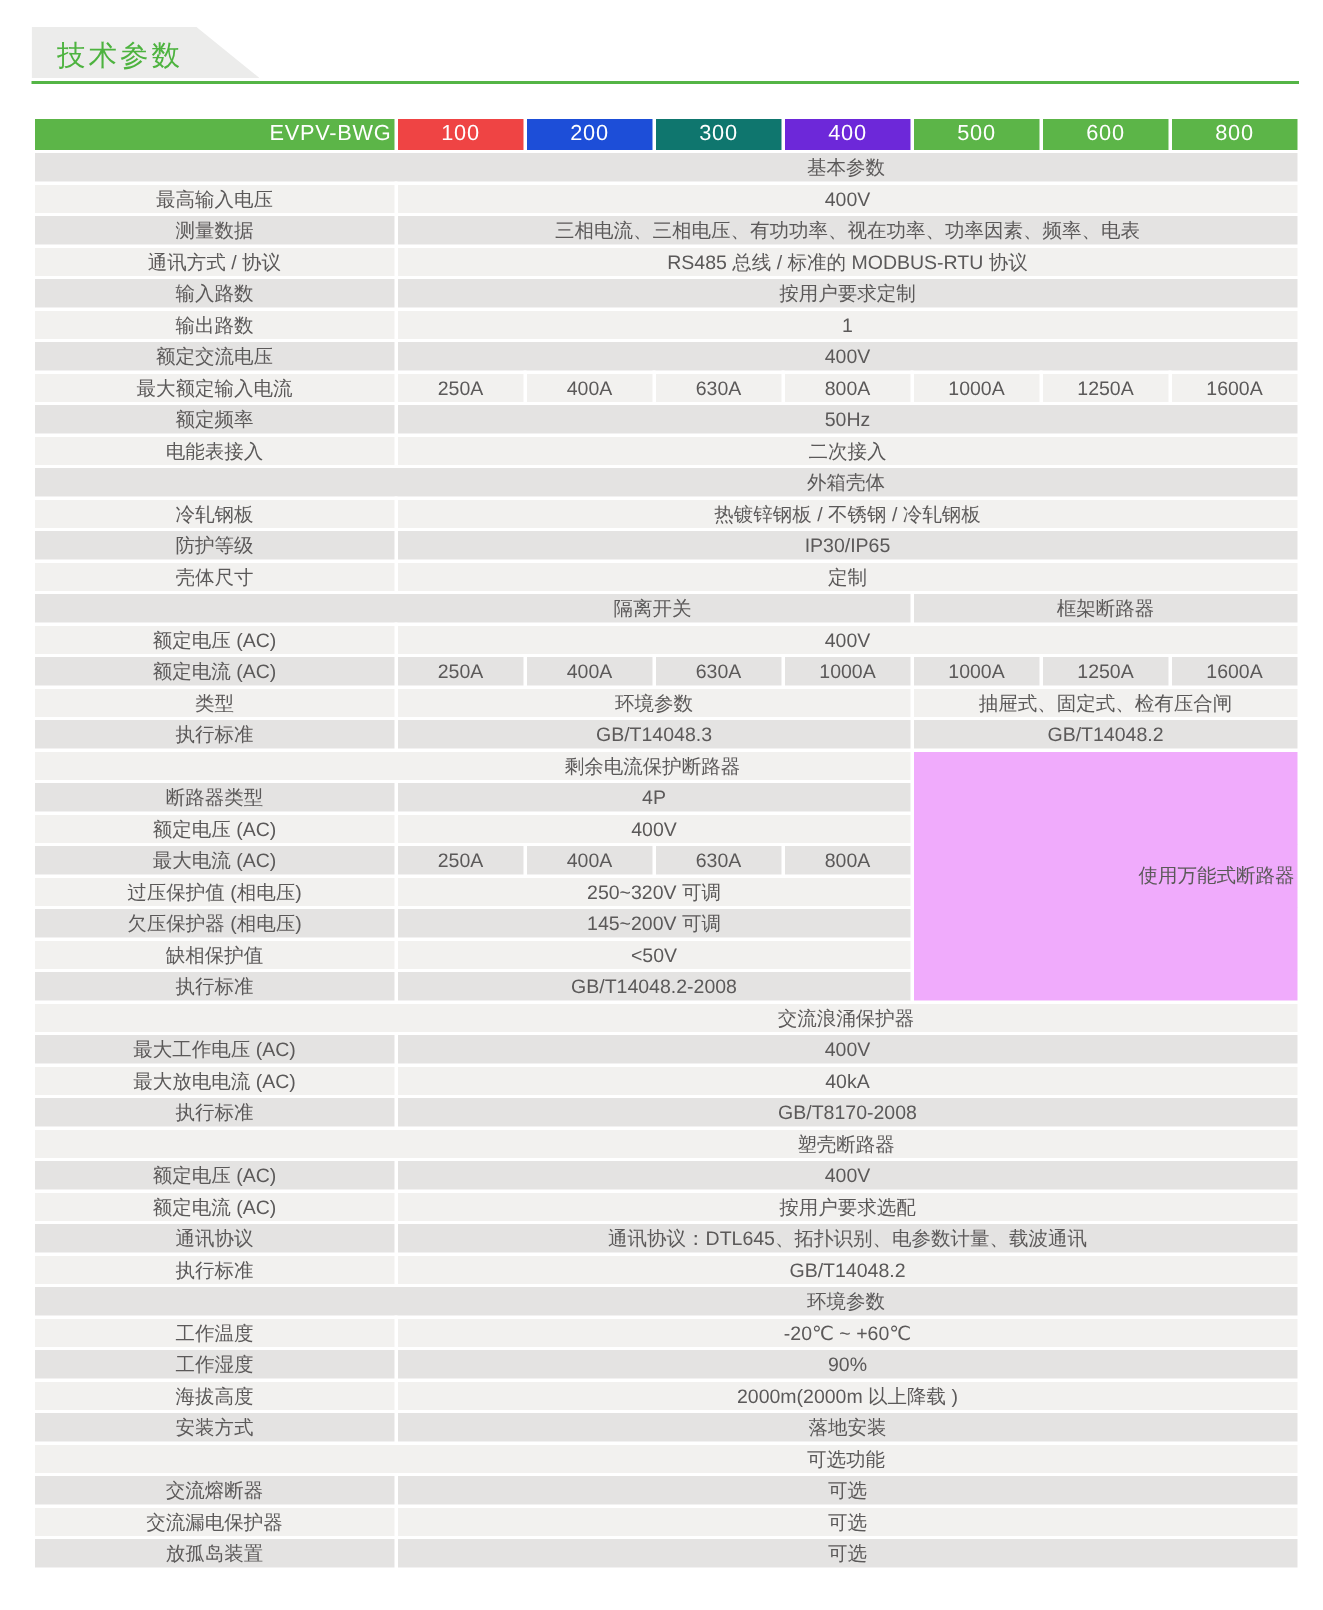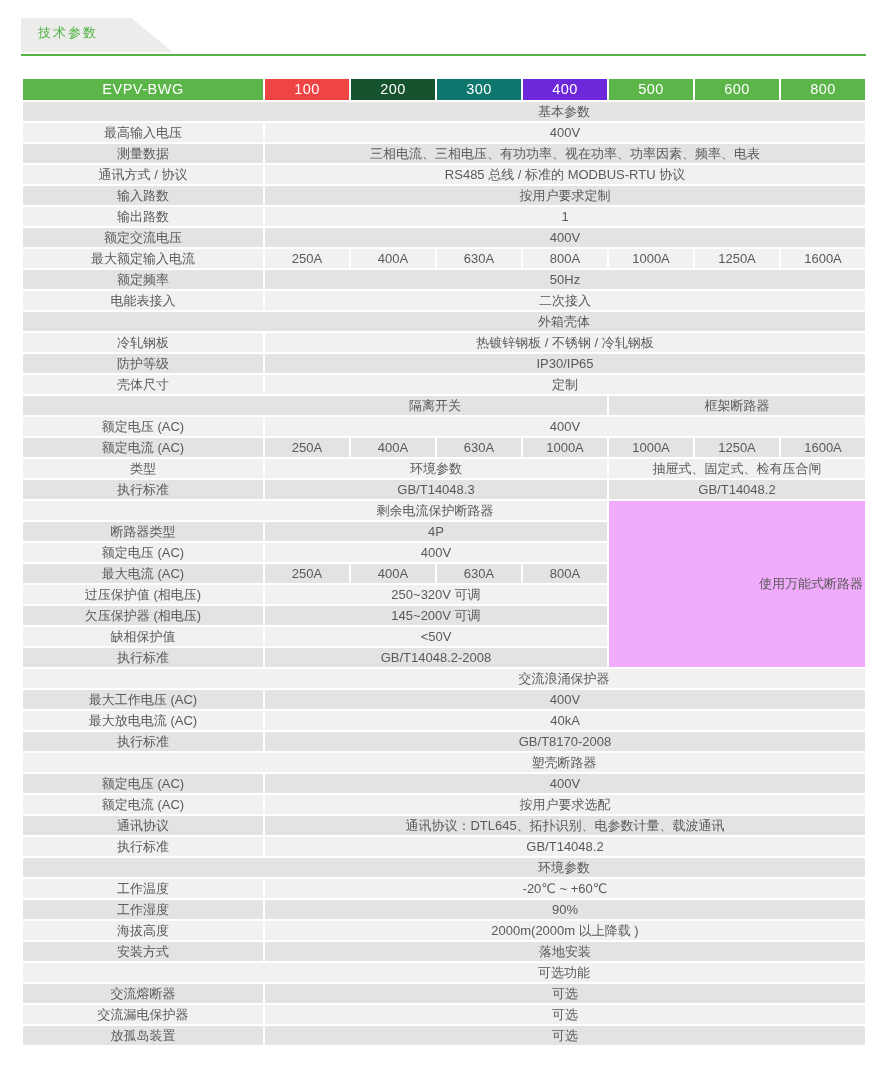--- a/index.html
+++ b/index.html
@@ -3,21 +3,21 @@
 <meta charset="utf-8">
 <style>
   html,body{margin:0;padding:0;background:#ffffff;}
   body{width:882px;height:1073px;font-family:"Liberation Sans","DejaVu Sans",sans-serif;overflow:hidden;}
   .content{padding:18px 16px 0 21px;}
 
   
   .title-wrap{position:relative;height:34px;}
   .title-bg{position:absolute;left:0;top:0;width:152px;height:34px;background:#ececeb;
     clip-path:polygon(0 0,110px 0,152px 34px,0 34px);}
-  .title-text{position:absolute;left:17px;top:6px;font-size:13px;color:#4db33f;letter-spacing:2px;}
+  .title-text{position:absolute;left:17px;top:6px;font-size:19px;color:#4db33f;letter-spacing:2px;}
   .green-rule{height:2px;margin-top:2px;}
 
   
   table.spec{border-collapse:collapse;table-layout:fixed;width:845px;margin-top:21px;}
   .spec td{border:2px solid #ffffff;height:19px;padding:0 2px;font-size:13px;color:#5b5959;
     text-align:center;vertical-align:middle;line-height:1.05;overflow:hidden;white-space:nowrap;}
   .spec thead td{background:#5cb548;color:#ffffff;font-size:14.5px;height:21px;letter-spacing:.5px;}
   .spec tbody tr:nth-child(odd) td{background:#e4e3e2;}
   .spec tbody tr:nth-child(even) td{background:#f2f1ef;}
   .spec td.pad{padding-left:242px;}
@@ -40,23 +40,23 @@
         <col style="width: 86px;">
         <col style="width: 86px;">
         <col style="width: 86px;">
         <col style="width: 86px;">
         <col style="width: 86px;">
         <col style="width: 86px;">
         <col style="width: 86px;">
       </colgroup>
     <thead>
       <tr>
-          <td style="background: rgb(92, 181, 72);">EVPV-BWG</td>
+          <td style="background: rgb(92, 181, 72); text-align: right;">EVPV-BWG</td>
           <td style="background: #ef4444;">100</td>
-          <td style="background: #14532d;">200</td>
+          <td style="background: #1d4ed8;">200</td>
           <td style="background: #0f766e;">300</td>
           <td style="background: #6d28d9;">400</td>
           <td style="background: rgb(92, 181, 72);">500</td>
           <td style="background: rgb(92, 181, 72); margin-left: 20px;">600</td>
           <td style="background: rgb(92, 181, 72);">800</td>
         </tr>
     </thead>
     <tbody>
         <tr>
           <td colspan="8" class="pad">基本参数</td>

